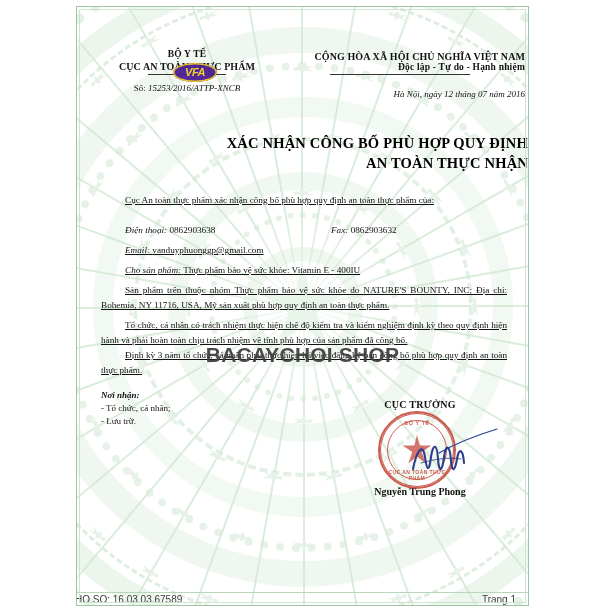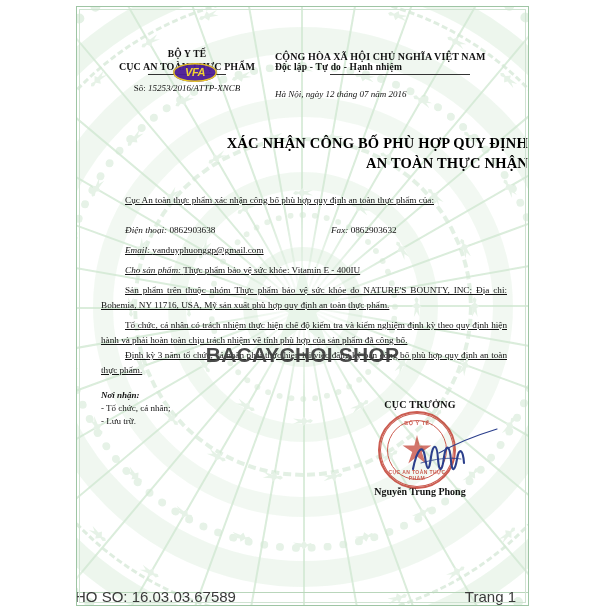--- a/index.html
+++ b/index.html
@@ -78,21 +78,21 @@
     transform-origin: 0 0;
     clip-path: polygon(45% 0, 62% 12%, 55% 30%, 85% 48%, 62% 56%, 70% 100%, 48% 74%, 26% 100%, 34% 56%, 10% 46%, 40% 30%, 30% 12%);
   }
 
   
   .hdr { position: absolute; left: 0; top: 42px; width: 100%; }
   .hdr-left {
     position: absolute; left: 10px; top: 0; width: 200px; text-align: center;
   }
   .hdr-right {
-    position: absolute; left: 198px; top: 0; width: 250px; text-align: left;
+    position: absolute; left: 198px; top: 0; width: 250px; text-align: right;
   }
   .b1 { font-size: 9.5px; font-weight: bold; letter-spacing: .2px; color:#111; }
   .b2 { font-size: 10px; font-weight: bold; letter-spacing: .1px; color:#111; margin-top: 2px;}
   .rule-s { width: 78px; height: 1px; background: #333; margin: 2px auto 0; }
   .rule-l { width: 140px; height: 1px; background: #333; margin: 2px auto 0; }
   .sohieu { font-size: 9px; margin-top: 8px; color:#111; }
   .sohieu i { font-style: italic; }
   .dateline { font-size: 9px; font-style: italic; margin-top: 14px; color:#111; }
 
   
@@ -186,21 +186,21 @@
     position:absolute; left:0; bottom:12px; width:100%;
     border-top:1px solid #b9d6bb;
   }
   .foot {
     position: absolute; left: 0; bottom: 0px; width: 100%;
     height: 18px;
   }
   .foot .l, .foot .r {
     position:absolute; bottom:0;
     font-family:"Liberation Sans", sans-serif;
-    font-size: 15px; color:#3a3a3a;
+    font-size: 10px; color:#3a3a3a;
   }
   .foot .l { left: -2px; }
   .foot .r { right: 12px; }
 </style>
 </head>
 <body>
 
 <div id="page">
 
   <div class="sheet">

